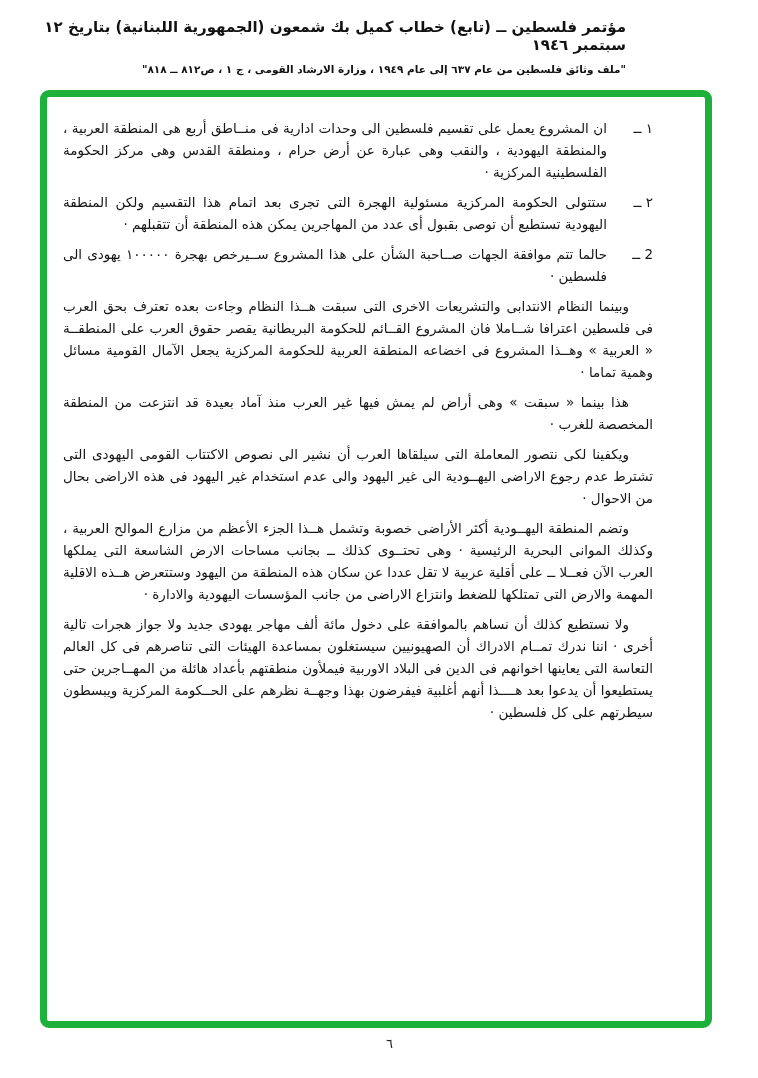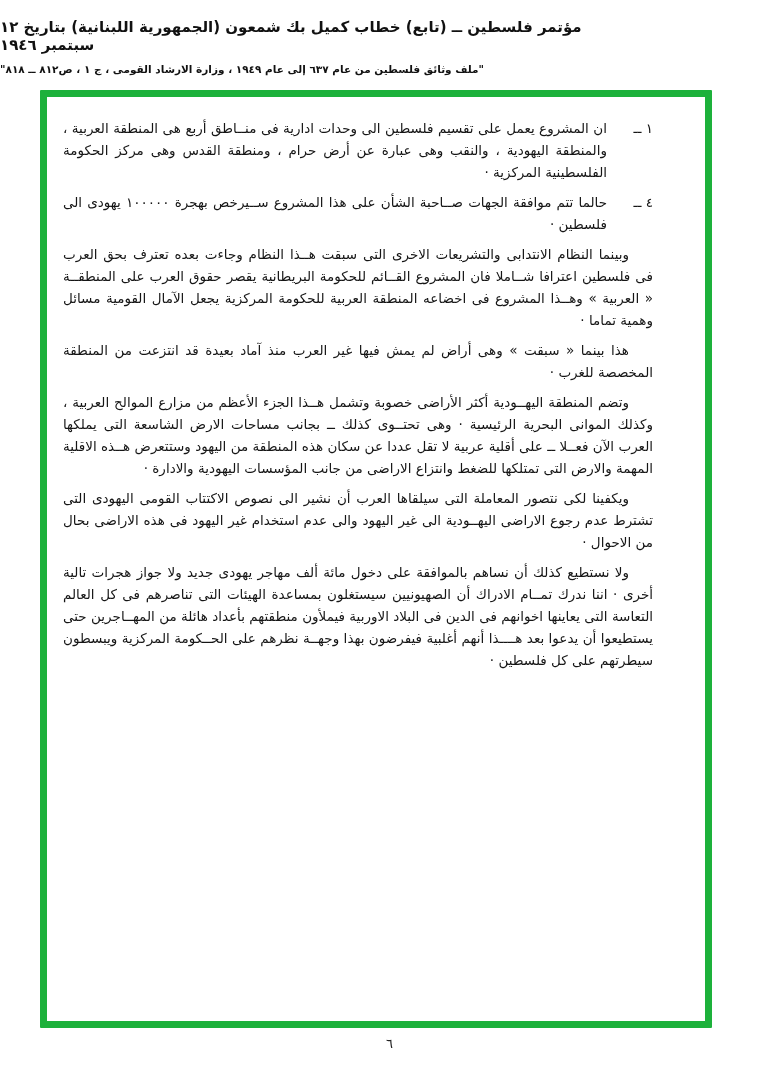--- a/index.html
+++ b/index.html
@@ -14,21 +14,21 @@
     direction: rtl;
     font-family: "DejaVu Sans", sans-serif;
     color: #1a1a1a;
     overflow: hidden;
   }
   .doc-header {
     position: absolute;
     top: 18px;
     left: 0;
     width: 626px;
-    text-align: left;
+    text-align: right;
   }
   .doc-title {
     margin: 0;
     font-size: 15px;
     font-weight: 700;
     letter-spacing: 0;
     color: #111111;
   }
   .doc-source {
     margin-top: 9px;
@@ -37,21 +37,21 @@
     color: #111111;
   }
   .green-box {
     position: absolute;
     left: 40px;
     top: 90px;
     width: 672px;
     height: 938px;
     box-sizing: border-box;
     border: 7px solid #1db13b;
-    border-radius: 1px;
+    border-radius: 9px;
     background: #ffffff;
     overflow: hidden;
   }
   .body-text {
     padding: 20px 52px 10px 16px;
     font-size: 13.5px;
     line-height: 22px;
     text-align: justify;
     color: #151515;
   }
@@ -84,26 +84,27 @@
 <header class="doc-header">
   <h1 class="doc-title">مؤتمر فلسطين ــ (تابع) خطاب كميل بك شمعون (الجمهورية اللبنانية) بتاريخ ١٢ سبتمبر ١٩٤٦</h1>
   <div class="doc-source">"ملف وثائق فلسطين من عام ٦٣٧ إلى عام ١٩٤٩ ، وزارة الارشاد القومى ، ج ١ ، ص٨١٢ ــ ٨١٨"</div>
 </header>
 
 <div class="green-box" style="border-color: rgb(29, 177, 59);">
   <div class="body-text">
 
     <p class="numbered"><span class="marker">١ ــ</span><span>ان المشروع يعمل على تقسيم فلسطين الى وحدات ادارية فى منــاطق أربع هى المنطقة العربية ، والمنطقة اليهودية ، والنقب وهى عبارة عن أرض حرام ، ومنطقة القدس وهى مركز الحكومة الفلسطينية المركزية ·</span></p>
 
+    <p class="numbered"><span class="marker">٢ ــ</span><span>ستتولى الحكومة المركزية مسئولية الهجرة التى تجرى بعد اتمام هذا التقسيم ولكن المنطقة اليهودية تستطيع أن توصى بقبول أى عدد من المهاجرين يمكن هذه المنطقة أن تتقبلهم ·</span></p>
 
 
-    <p class="numbered"><span class="marker">٤ ــ</span><span>حالما تتم موافقة الجهات صــاحبة الشأن على هذا المشروع ســيرخص بهجرة ١٠٠٠٠٠ يهودى الى فلسطين ·</span></p>
+    <p class="numbered"><span class="marker">2 ــ</span><span>حالما تتم موافقة الجهات صــاحبة الشأن على هذا المشروع ســيرخص بهجرة ١٠٠٠٠٠ يهودى الى فلسطين ·</span></p>
 
     <p class="para">وبينما النظام الانتدابى والتشريعات الاخرى التى سبقت هــذا النظام وجاءت بعده تعترف بحق العرب فى فلسطين اعترافا شــاملا فان المشروع القــائم للحكومة البريطانية يقصر حقوق العرب على المنطقــة « العربية » وهــذا المشروع فى اخضاعه المنطقة العربية للحكومة المركزية يجعل الآمال القومية مسائل وهمية تماما ·</p>
     <p class="para">هذا بينما « سبقت » وهى أراض لم يمش فيها غير العرب منذ آماد بعيدة قد انتزعت من المنطقة المخصصة للغرب ·</p>
+    <p class="para">ويكفينا لكى نتصور المعاملة التى سيلقاها العرب أن نشير الى نصوص الاكتتاب القومى اليهودى التى تشترط عدم رجوع الاراضى اليهــودية الى غير اليهود والى عدم استخدام غير اليهود فى هذه الاراضى بحال من الاحوال ·</p>
     <p class="para">وتضم المنطقة اليهــودية أكثر الأراضى خصوبة وتشمل هــذا الجزء الأعظم من مزارع الموالح العربية ، وكذلك الموانى البحرية الرئيسية · وهى تحتــوى كذلك ــ بجانب مساحات الارض الشاسعة التى يملكها العرب الآن فعــلا ــ على أقلية عربية لا تقل عددا عن سكان هذه المنطقة من اليهود وستتعرض هــذه الاقلية المهمة والارض التى تمتلكها للضغط وانتزاع الاراضى من جانب المؤسسات اليهودية والادارة ·</p>
-    <p class="para">ويكفينا لكى نتصور المعاملة التى سيلقاها العرب أن نشير الى نصوص الاكتتاب القومى اليهودى التى تشترط عدم رجوع الاراضى اليهــودية الى غير اليهود والى عدم استخدام غير اليهود فى هذه الاراضى بحال من الاحوال ·</p>
     <p class="para">ولا نستطيع كذلك أن نساهم بالموافقة على دخول مائة ألف مهاجر يهودى جديد ولا جواز هجرات تالية أخرى · اننا ندرك تمــام الادراك أن الصهيونيين سيستغلون بمساعدة الهيئات التى تناصرهم فى كل العالم التعاسة التى يعاينها اخوانهم فى الدين فى البلاد الاوربية فيملأون منطقتهم بأعداد هائلة من المهــاجرين حتى يستطيعوا أن يدعوا بعد هــــذا أنهم أغلبية فيفرضون بهذا وجهــة نظرهم على الحــكومة المركزية ويبسطون سيطرتهم على كل فلسطين ·</p>
 
   </div>
 </div>
 
 <div class="page-number">٦</div>
 
 </body></html>

